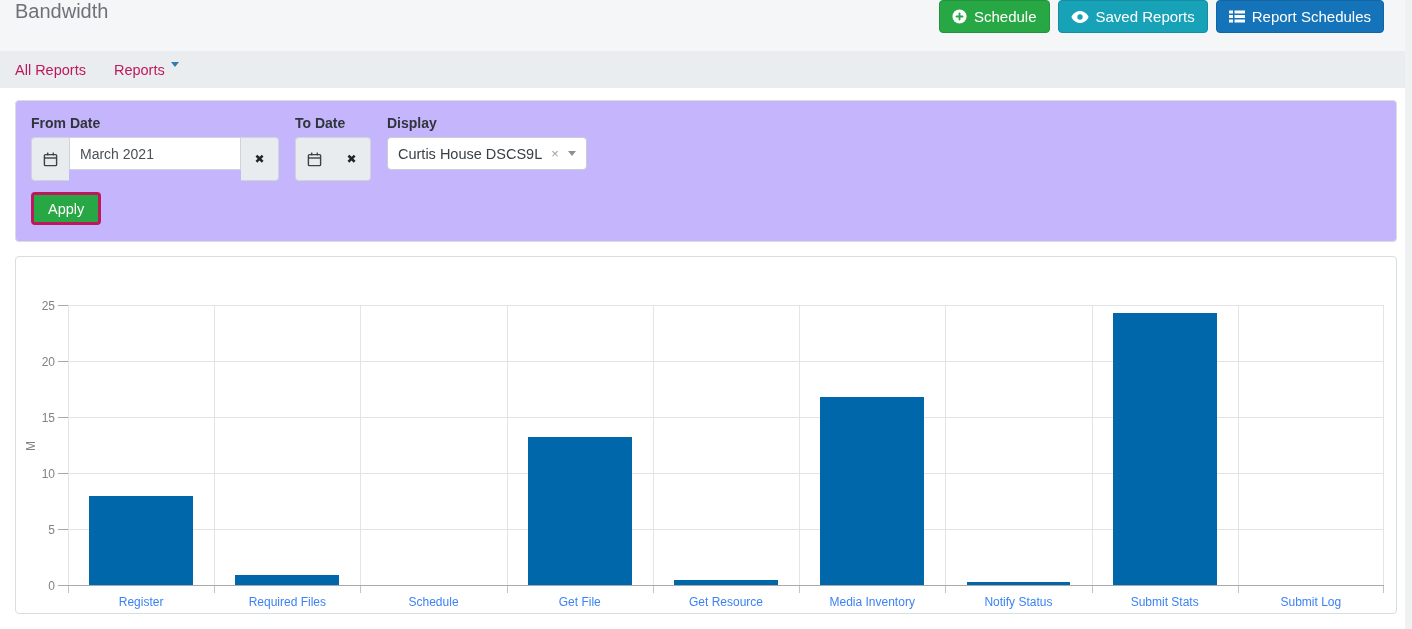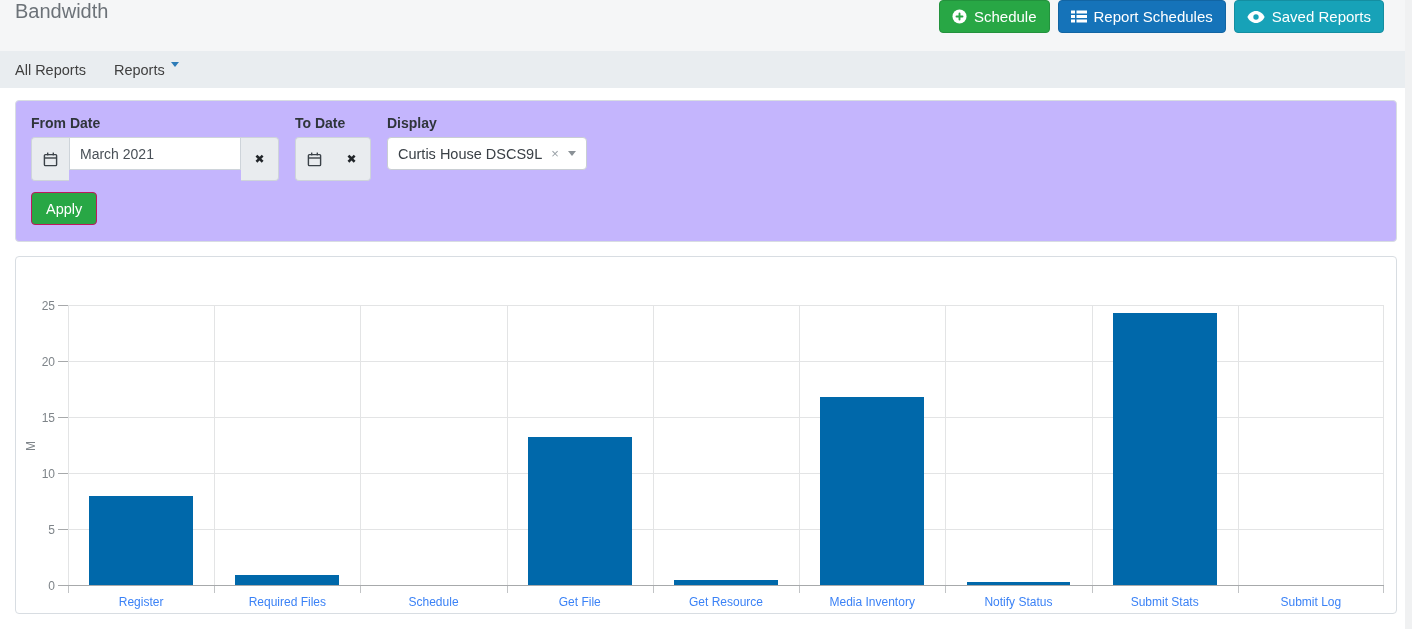--- a/index.html
+++ b/index.html
@@ -27,21 +27,21 @@
   .btn-green { background: #28a745; border-color: #23923d; }
   .btn-teal  { background: #17a2b8; border-color: #148ea1; }
   .btn-blue  { background: #1573b9; border-color: #1265a3; }
 
   
   .navbar {
     height: 37px; background: #e9edf0;
     display: flex; align-items: center; gap: 28px;
     padding: 0 15px; font-size: 14.5px;
   }
-  .nav-link { color: #404040; text-decoration: none; display: inline-flex; align-items: flex-start; gap: 6px; cursor: pointer; }
+  .nav-link { color: #be185d; text-decoration: none; display: inline-flex; align-items: flex-start; gap: 6px; cursor: pointer; }
   .caret-down {
     width: 0; height: 0; display: inline-block;
     border-left: 4px solid transparent; border-right: 4px solid transparent;
     border-top: 5px solid #2d7cb8;
   }
 
   
   .content { background: #fff; padding: 12px 15px 18px; }
   .card { border: 1px solid #d8dde2; border-radius: 4px; }
 
@@ -68,21 +68,21 @@
   }
   .select-value { font-size: 14.5px; color: #3a4046; white-space: nowrap; }
   .select-x { color: #98a0a6; font-size: 13px; line-height: 1; cursor: pointer; }
   .select-caret {
     margin-left: auto; width: 0; height: 0;
     border-left: 4px solid transparent; border-right: 4px solid transparent;
     border-top: 5px solid #8a9196;
   }
   .btn-apply {
     margin-top: 11px; height: 33px; padding: 0 14px;
-    background: #28a745; border: 1px solid #be185d; border-radius: 4px;
+    background: #28a745; border: 3px solid #be185d; border-radius: 4px;
     color: #fff; font-size: 14.5px; font-family: inherit; cursor: pointer;
   }
 
   
   .chart-card { margin-top: 14px; height: 358px; position: relative; background: #fff; }
   .plot { position: absolute; left: 52px; top: 49px; width: 1316px; height: 280px; }
   .hgrid { position: absolute; left: 0; width: 100%; height: 1px; background: #e3e4e5; }
   .vgrid { position: absolute; top: 0; width: 1px; height: 100%; background: #e3e4e5; }
   .xaxis { position: absolute; left: -10px; bottom: 0; width: calc(100% + 10px); height: 1px; background: #a7a9ab; }
   .ytick { position: absolute; left: -10px; width: 10px; height: 1px; background: #a7a9ab; }
@@ -110,41 +110,41 @@
       <button class="btn btn-green">
         <span style="display:inline-flex;">
           <svg width="15" height="15" viewBox="0 0 16 16">
               <circle cx="8" cy="8" r="7.5" fill="#fff"></circle>
               <rect x="7" y="3.8" width="2" height="8.4" rx="1" fill="#28a745"></rect>
               <rect x="3.8" y="7" width="8.4" height="2" rx="1" fill="#28a745"></rect>
             </svg>
         </span>
         <span>Schedule</span>
       </button>
+      <button class="btn btn-teal">
+        <span style="display:inline-flex;">
+          <svg width="18" height="12" viewBox="0 0 24 16">
+              <path d="M12 0C7 0 2.7 3.2 0.5 8 2.7 12.8 7 16 12 16s9.3-3.2 11.5-8C21.3 3.2 17 0 12 0z" fill="#fff"></path>
+              <circle cx="12" cy="8" r="3.6" fill="#17a2b8"></circle>
+            </svg>
+        </span>
+        <span>Saved Reports</span>
+      </button>
       <button class="btn btn-blue">
         <span style="display:inline-flex;">
           <svg width="16" height="13" viewBox="0 0 16 13" fill="#fff">
               <rect x="0" y="0.5" width="4" height="3"></rect>
               <rect x="5.5" y="0.5" width="10.5" height="3"></rect>
               <rect x="0" y="5" width="4" height="3"></rect>
               <rect x="5.5" y="5" width="10.5" height="3"></rect>
               <rect x="0" y="9.5" width="4" height="3"></rect>
               <rect x="5.5" y="9.5" width="10.5" height="3"></rect>
             </svg>
         </span>
         <span>Report Schedules</span>
-      </button>
-      <button class="btn btn-teal">
-        <span style="display:inline-flex;">
-          <svg width="18" height="12" viewBox="0 0 24 16">
-              <path d="M12 0C7 0 2.7 3.2 0.5 8 2.7 12.8 7 16 12 16s9.3-3.2 11.5-8C21.3 3.2 17 0 12 0z" fill="#fff"></path>
-              <circle cx="12" cy="8" r="3.6" fill="#17a2b8"></circle>
-            </svg>
-        </span>
-        <span>Saved Reports</span>
       </button>
     </div>
   </div>
 
   <div class="navbar">
     <a class="nav-link">
       <span>All Reports</span>
     </a>
     <a class="nav-link">
       <span>Reports</span>

